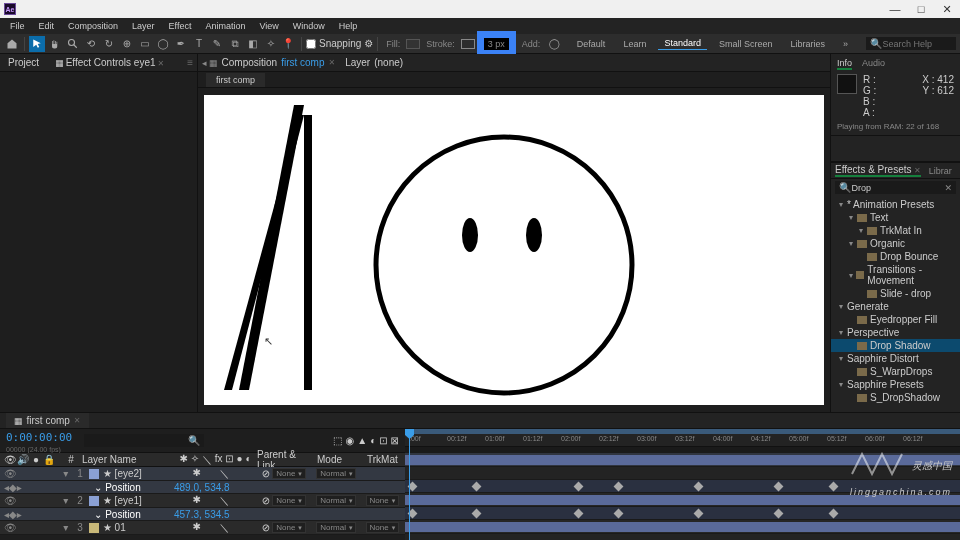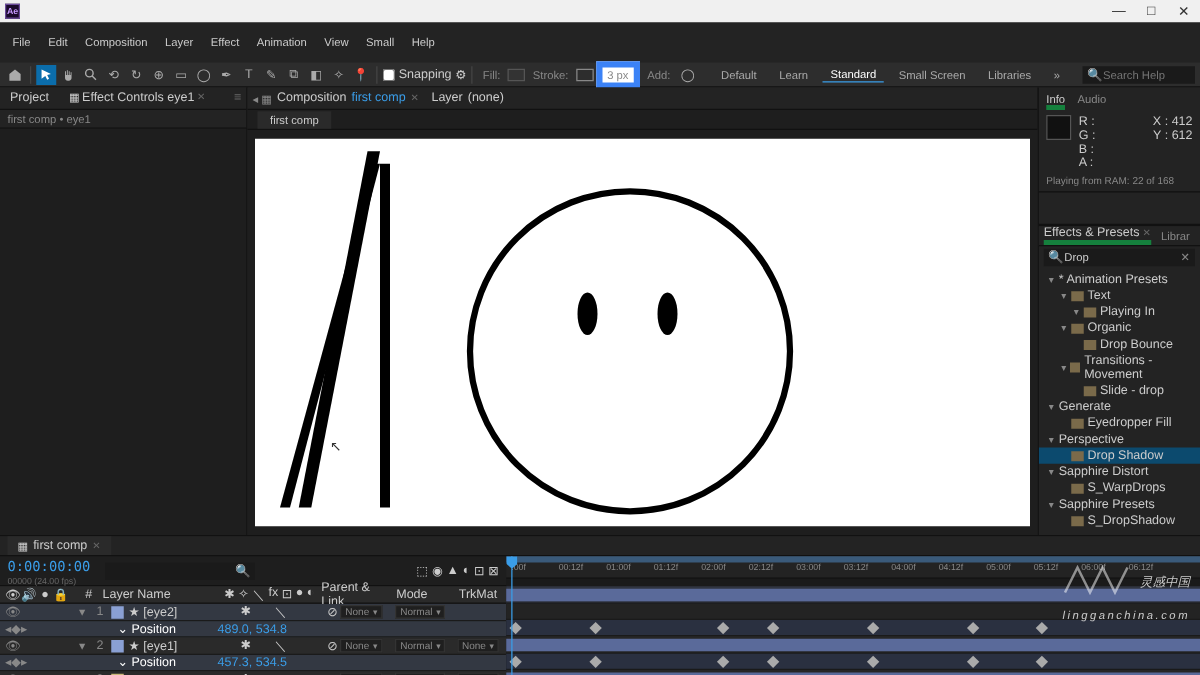--- a/index.html
+++ b/index.html
@@ -2,40 +2,40 @@
 <html><head>
 <meta charset="utf-8">
 <style>
 *{margin:0;padding:0;box-sizing:border-box;font-family:"Segoe UI",Tahoma,sans-serif;font-size:10px;color:#ccc;user-select:none}
 body{background:#232323;width:960px;height:540px;overflow:hidden;position:relative}
 .titlebar{height:18px;background:#f0f0f0;display:flex;align-items:center;padding:0 4px;justify-content:space-between}
 .titlebar .left{display:flex;align-items:center;gap:4px}
 .titlebar .title{color:#333;font-size:9px}
 .titlebar .winbtn{display:flex;gap:8px}
 .titlebar .winbtn span{color:#333;font-size:11px;width:18px;text-align:center;cursor:pointer}
-.menubar{height:16px;background:#232323;display:flex;align-items:center;padding:16px 4px;gap:2px}
+.menubar{height:16px;background:#232323;display:flex;align-items:center;padding:0 4px;gap:2px}
 .menubar span{color:#ccc;font-size:9px;padding:1px 6px;cursor:pointer}
 .toolbar{height:20px;background:#2d2d2d;display:flex;align-items:center;padding:0 4px;gap:2px;border-bottom:1px solid #111}
 .tool{width:16px;height:16px;display:flex;align-items:center;justify-content:center;color:#aaa;font-size:10px;cursor:pointer}
 .tool svg{width:12px;height:12px;fill:#aaa}
 .tool.active{background:#0b6dab;color:#fff}
 .tool.active svg{fill:#fff}
 .tbdiv{width:1px;height:14px;background:#444;margin:0 2px}
 .tbright{margin-left:auto;display:flex;align-items:center;gap:6px}
 .tblabel{color:#888;font-size:9px;padding:0 4px}
-.tbfield{background:#ffffff;padding:1px 4px;color:#888;font-size:9px;border:5px solid #3b82f6}
+.tbfield{background:#000000;padding:1px 4px;color:#888;font-size:9px;border:7px solid #3b82f6}
 .tbws{color:#aaa;font-size:9px;padding:1px 6px;cursor:pointer}
 .tbws.active{color:#fff;border-bottom:1px solid #3a9de8}
 .search{display:flex;align-items:center;background:#1a1a1a;padding:1px 4px;width:90px;margin-left:6px}
 .search input{background:none;border:none;color:#888;font-size:9px;width:70px;outline:none}
 
 .app-body{display:flex;height:358px}
 .left-col{width:198px;display:flex;flex-direction:column;background:#1e1e1e;border-right:1px solid #111}
 .panel-tabs{height:18px;display:flex;align-items:center;padding:0 4px;gap:8px;background:#232323;border-bottom:1px solid #111}
-.panel-tab{font-size:9px;color:#888;padding:2px 4px;cursor:pointer;display:flex;align-items:flex-start;gap:2px}
+.panel-tab{font-size:9px;color:#888;padding:2px 4px;cursor:pointer;display:flex;align-items:flex-end;gap:2px}
 .panel-tab.active{color:#ccc}
 .panel-x{font-size:8px;color:#666}
 .proj-row{padding:2px 6px;font-size:9px;color:#888;background:#232323;border-bottom:1px solid #111}
 .proj-body{flex:1;background:#1e1e1e}
 
 .center-col{flex:1;display:flex;flex-direction:column;background:#1e1e1e}
 .comp-tabs{height:18px;display:flex;align-items:center;padding:0 4px;gap:10px;background:#232323;border-bottom:1px solid #111}
 .comp-tabitem{font-size:9px;color:#888;display:flex;align-items:center;gap:4px}
 .comp-tabitem .crumb{color:#3a9de8}
 .second-tabs{height:16px;display:flex;align-items:center;background:#1e1e1e;border-bottom:1px solid #111}
@@ -44,21 +44,21 @@
 .canvas{width:620px;height:310px;background:#fff;position:relative}
 .canvas .cursor{position:absolute;left:60px;top:240px;font-size:11px;color:#333}
 .viewer-tools{height:20px;background:#232323;display:flex;align-items:center;padding:0 6px;gap:8px;border-top:1px solid #111}
 .vt{font-size:9px;color:#888}
 .vt.blue{color:#3a9de8}
 
 .right-col{width:130px;display:flex;flex-direction:column;background:#232323;border-left:1px solid #111}
 .info-panel{padding:4px 6px;border-bottom:1px solid #111}
 .info-tabs{display:flex;gap:10px;margin-bottom:4px}
 .info-tab{font-size:9px;color:#888;cursor:pointer}
-.info-tab.active{color:#ccc;border-bottom:4px solid #15803d}
+.info-tab.active{color:#ccc;border-bottom:2px solid #15803d}
 .info-body{display:flex;gap:6px;font-size:8px;color:#888}
 .swatch{width:20px;height:20px;background:#111;border:1px solid #555}
 .info-text{font-size:8px;color:#888;margin-top:4px}
 .effects-panel{flex:1;display:flex;flex-direction:column;border-top:1px solid #111}
 .eff-tabs{height:16px;display:flex;align-items:center;padding:0 4px;gap:8px;background:#232323;border-bottom:1px solid #111}
 .eff-search{margin:2px 4px;background:#1a1a1a;padding:1px 4px;display:flex;align-items:center}
 .eff-search input{background:none;border:none;font-size:9px;color:#ccc;width:90px;outline:none}
 .eff-x{font-size:9px;color:#888;margin-left:auto;cursor:pointer}
 .tree{padding:2px 0;font-size:9px;overflow-y:auto}
 .tree-item{padding:1px 4px;display:flex;align-items:center;cursor:pointer}
@@ -142,21 +142,21 @@
 </div>
 
 <div class="menubar" id="menubar">
     <span>File</span>
     <span>Edit</span>
     <span>Composition</span>
     <span>Layer</span>
     <span>Effect</span>
     <span>Animation</span>
     <span>View</span>
-    <span>Small</span>
+    <span>Window</span>
     <span>Help</span>
   </div>
 
 <div class="toolbar">
   <span class="tool">
       <svg viewBox="0 0 16 16">
         <path d="M8 2l6 5v7H2V7z"></path>
       </svg>
     </span>
   <span class="tbdiv"></span>
@@ -215,21 +215,20 @@
 <div class="app-body">
 
   <div class="left-col">
     <div class="panel-tabs">
       <span class="panel-tab">
           <span>Project</span>
         </span>
       <span class="panel-tab active">▦ <span>Effect Controls eye1</span> <span class="panel-x">✕</span></span>
       <span style="margin-left:auto;color:#666">≡</span>
     </div>
-    <div class="proj-row">first comp • eye1</div>
     <div class="proj-body"></div>
   </div>
 
   <div class="center-col">
     <div class="comp-tabs">
       <span class="comp-tabitem">◂ ▦ <span>Composition</span> <span class="crumb">first comp</span> <span class="panel-x">✕</span></span>
       <span class="comp-tabitem">
           <span>Layer</span> 
           <span>(none)</span>
         </span>
@@ -288,21 +287,21 @@
             <span>* Animation Presets</span>
           </div>
           <div class="tree-item tree-lvl2">
             <span class="tree-toggle">▾</span>
             <span class="tree-icon"></span>
             <span>Text</span>
           </div>
           <div class="tree-item tree-lvl3">
             <span class="tree-toggle">▾</span>
             <span class="tree-icon"></span>
-            <span>Playing In</span>
+            <span>TrkMat In</span>
           </div>
           <div class="tree-item tree-lvl2">
             <span class="tree-toggle">▾</span>
             <span class="tree-icon"></span>
             <span>Organic</span>
           </div>
           <div class="tree-item tree-lvl3">
             <span class="tree-toggle"></span>
             <span class="tree-icon"></span>
             <span>Drop Bounce</span>

